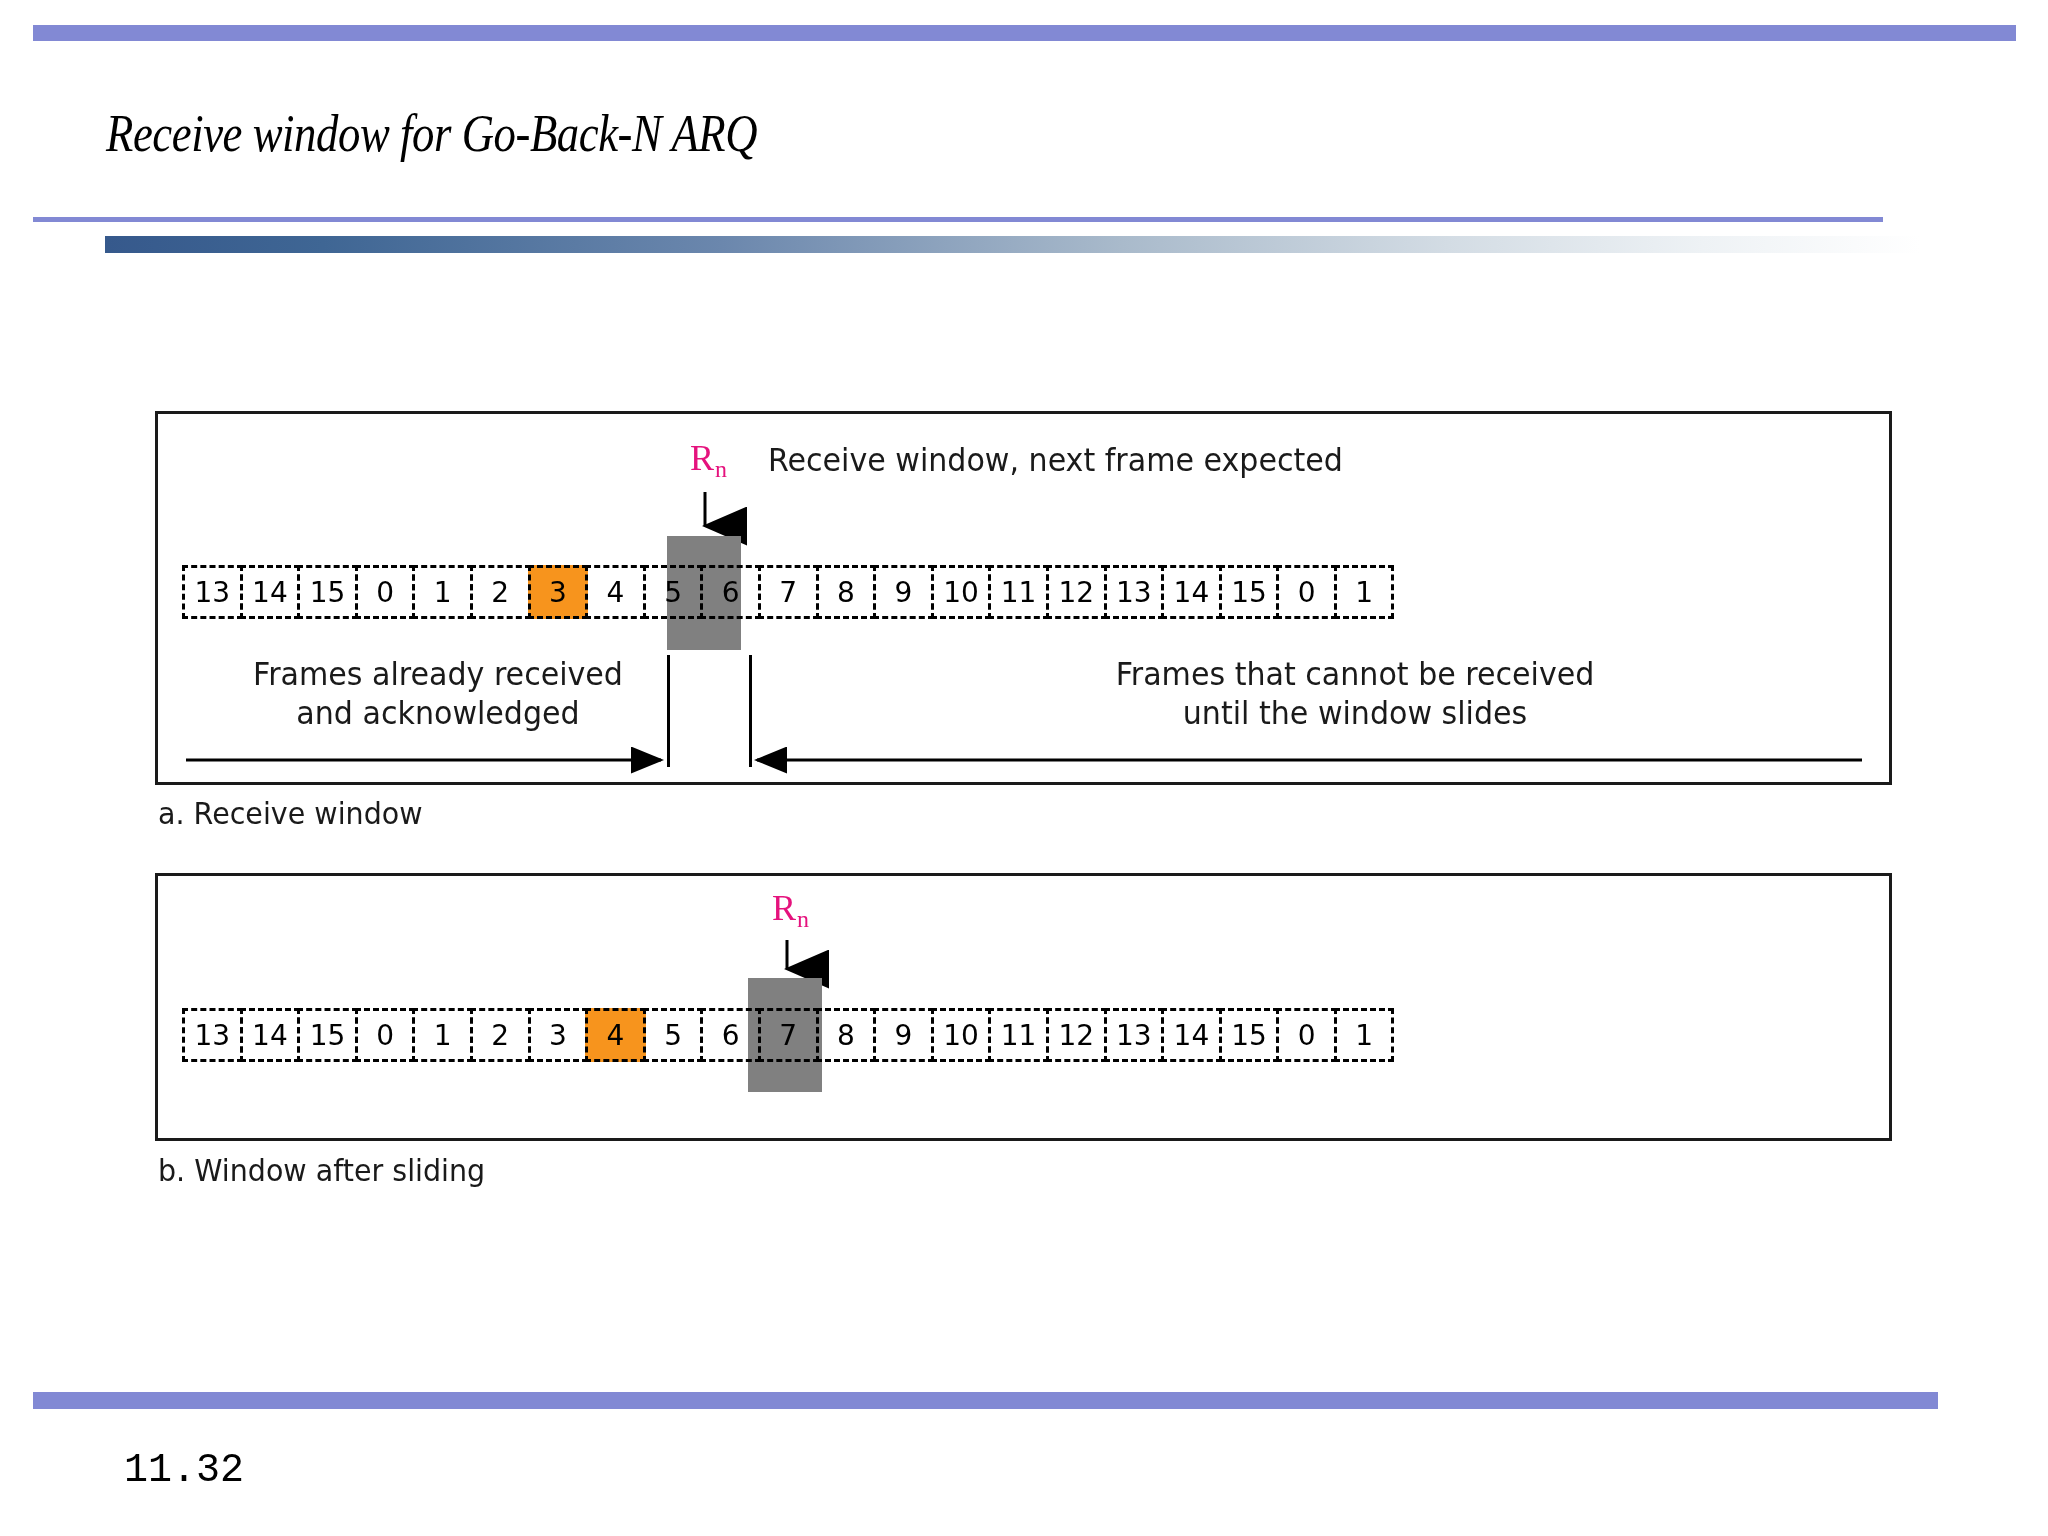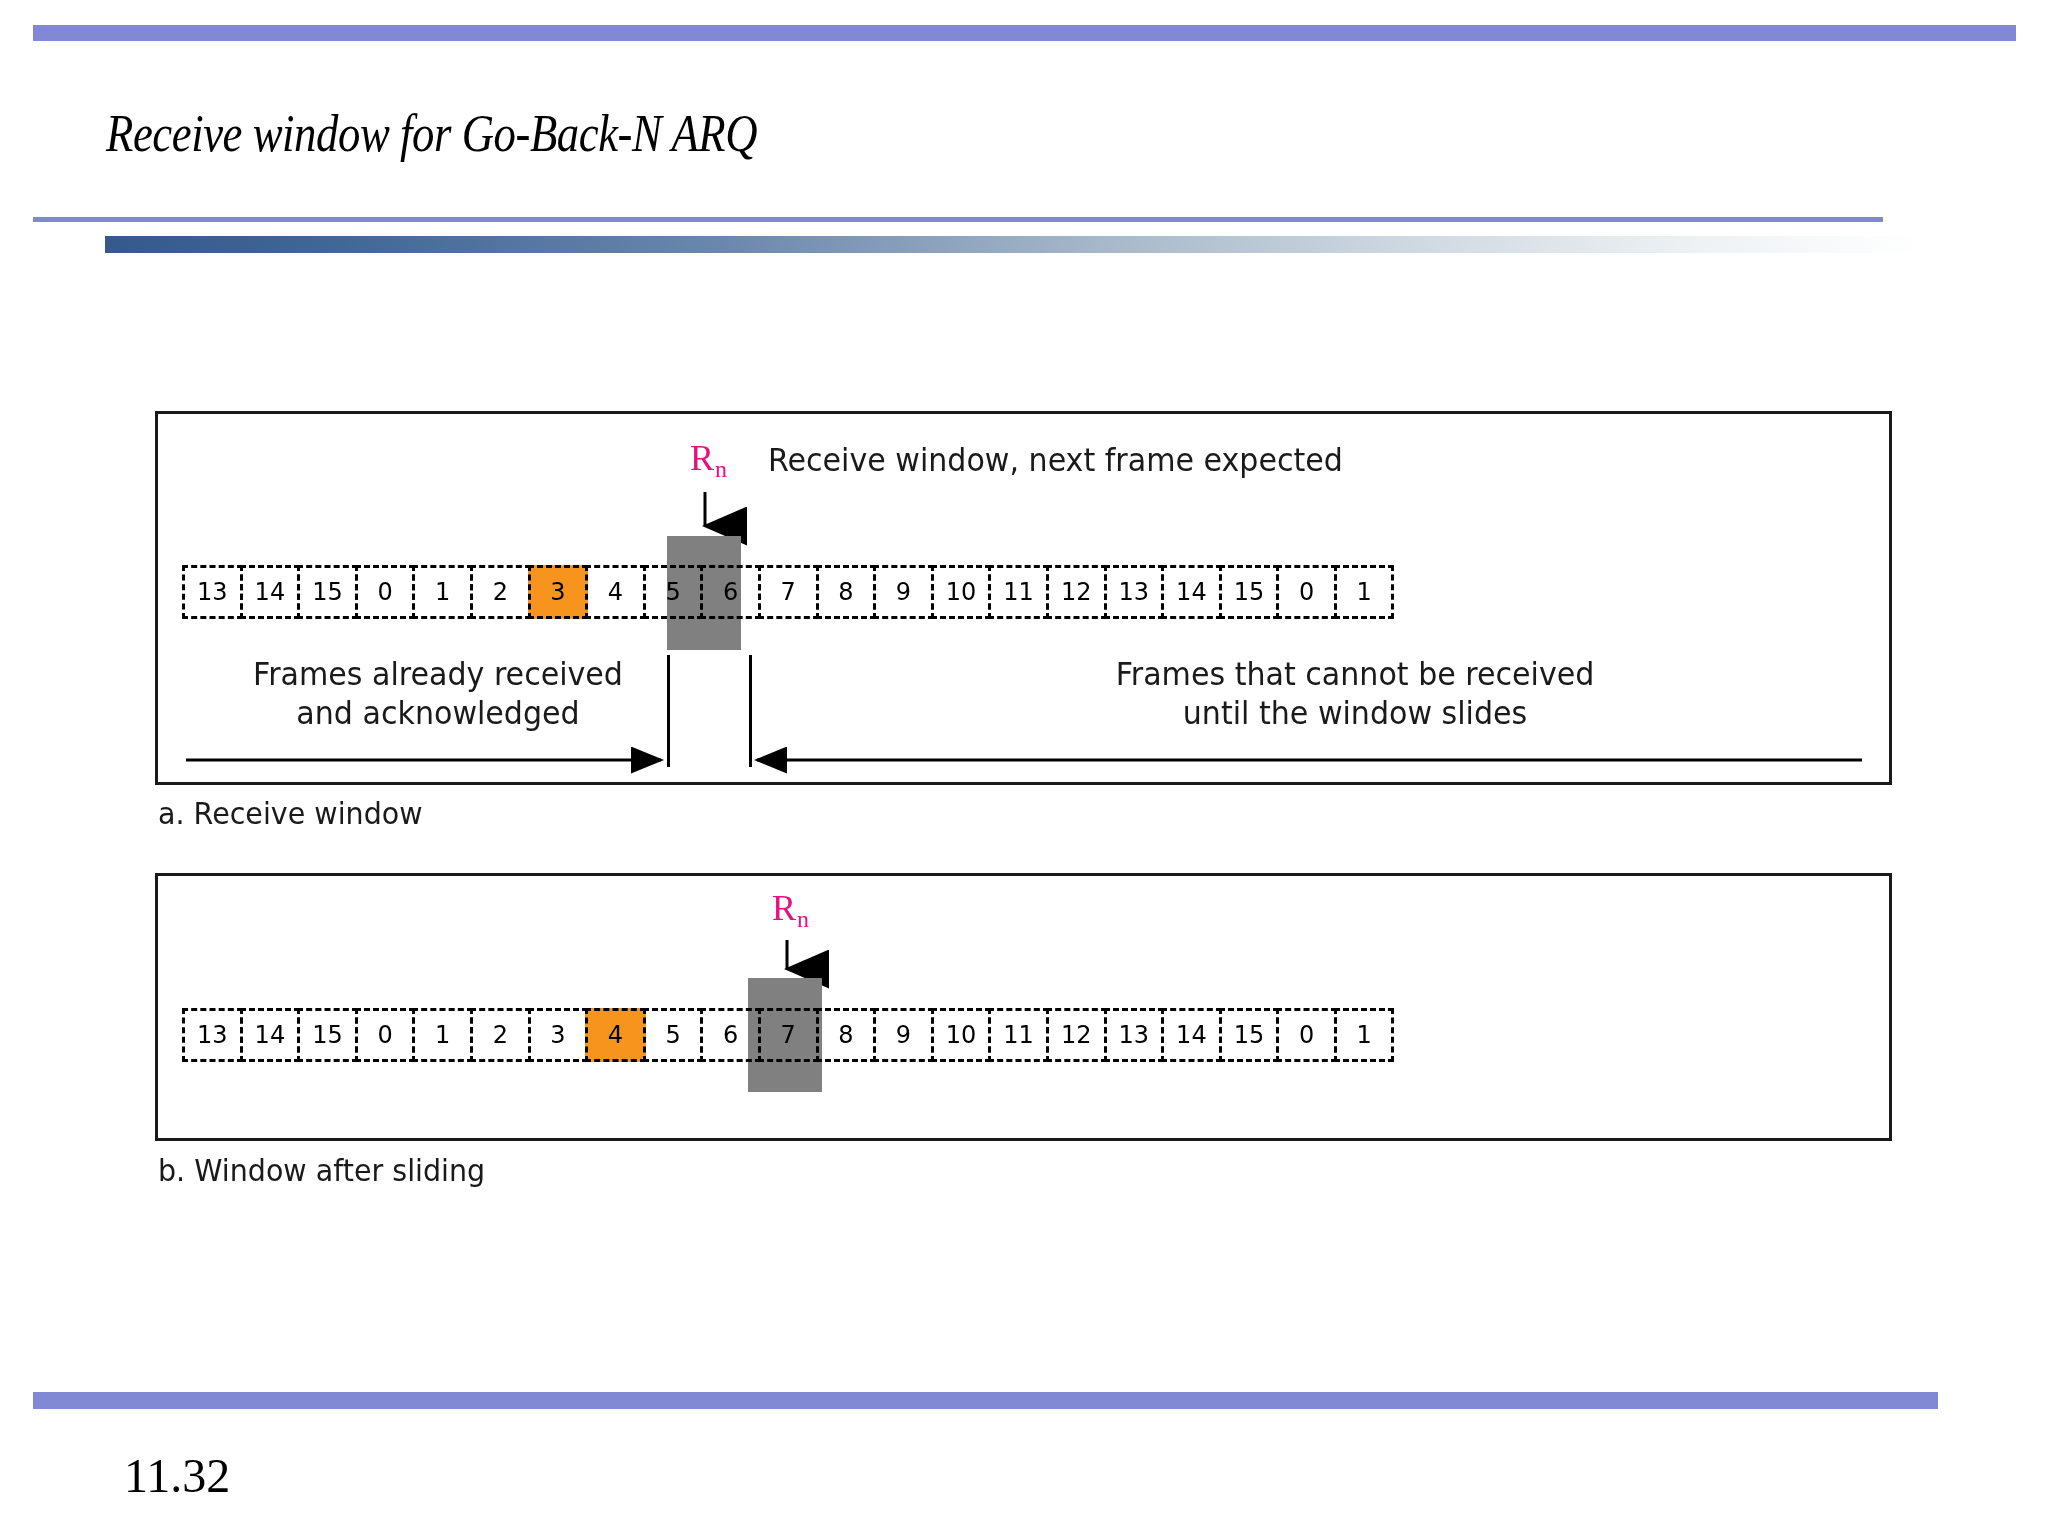--- a/index.html
+++ b/index.html
@@ -48,22 +48,22 @@
   }
   .title-gradient {
     position: absolute;
     left: 105px; top: 236px;
     width: 1815px; height: 17px;
     background: linear-gradient(to right, #36598c 0%, #3f6694 12%, #6b87ad 34%, #a9bacb 56%, #d3dce4 74%, #eef2f5 88%, #ffffff 100%);
   }
   .page-number {
     position: absolute;
     left: 124px; top: 1448px;
-    font-family: Liberation Serif, serif;
-    font-size: 48px;
+    font-family: Liberation Mono, monospace;
+    font-size: 40px;
     color: #000000;
   }
 
   
   .panel {
     position: absolute;
     border: 3px solid #1a1a1a;
     background: #ffffff;
   }
   #panel-a { left: 155px; top: 411px; width: 1737px; height: 374px; }
@@ -90,21 +90,21 @@
   }
   .cell {
     width: 60.6px;
     height: 54px;
     border: 3px dashed #000000;
     margin-right: -3px;
     display: flex;
     align-items: center;
     justify-content: center;
     font-family: "DejaVu Sans", sans-serif;
-    font-size: 24px;
+    font-size: 28px;
     color: #000000;
     background: transparent;
     position: relative;
     z-index: 3;
   }
   .cell.highlight {
     background: #f7941d;
     border-color: #000000;
     z-index: 5;
   }

